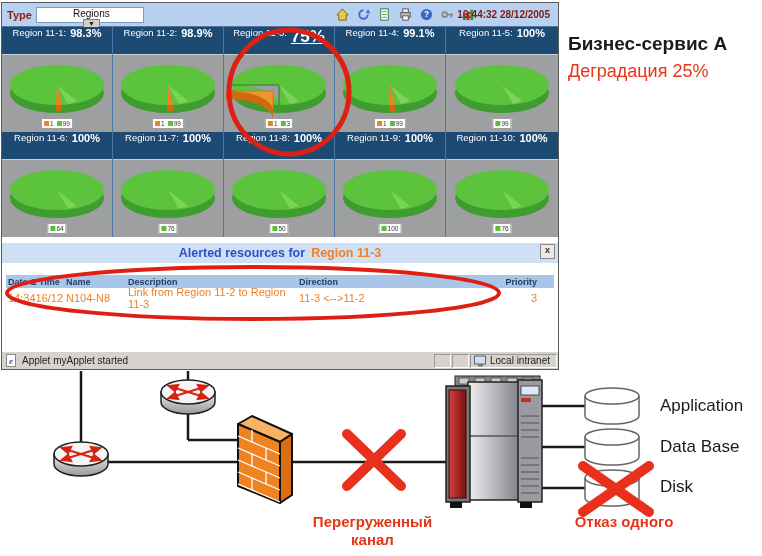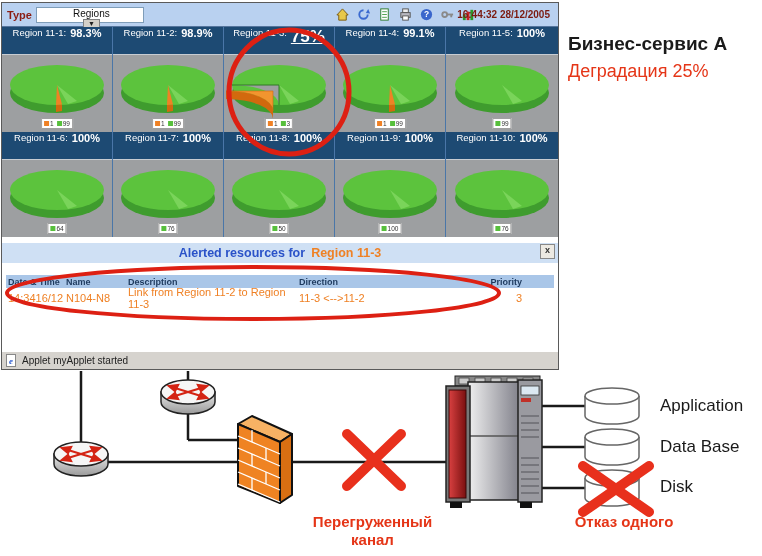--- a/index.html
+++ b/index.html
@@ -48,21 +48,21 @@
 
   
   #alert-table{position:absolute;left:4px;top:272px;width:548px;font-size:10px;}
   .t-head{display:flex;background:#a9c6e8;height:13px;font-size:9px;font-weight:bold;
     color:#1e3a5e;align-items:center;}
   .t-row{display:flex;color:#ef8125;font-size:11px;height:14px;margin-top:3px;align-items:center;}
   .c0{width:58px;padding-left:2px;}
   .c1{width:62px;}
   .c2{width:171px;}
   .c3{width:130px;}
-  .c4{flex:1;text-align:right;padding-right:32px;}
+  .c4{flex:1;text-align:right;padding-right:17px;}
 
   
   .statusbar{position:absolute;left:0;bottom:0;width:556px;height:17px;background:#d6d3ce;
     border-top:1px solid #fff;display:flex;align-items:center;font-size:10px;color:#222;}
   .sb-icon{margin:0 4px 0 3px;}
   .sb-cells{position:absolute;right:1px;display:flex;align-items:center;gap:1px;}
   .sb-sep{width:15px;height:12px;border:1px solid;border-color:#9a9a9a #fff #fff #9a9a9a;}
   .sb-right{display:flex;align-items:center;gap:3px;border:1px solid;
     border-color:#9a9a9a #fff #fff #9a9a9a;height:12px;padding:0 6px 0 3px;}
 
@@ -370,20 +370,31 @@
         </div>
       </div>
   </div>
 
   <div class="statusbar">
     <svg class="sb-icon" width="13" height="14" viewBox="0 0 13 14">
       <rect x="1.5" y="0.5" width="9" height="12" fill="#fff" stroke="#888"></rect>
       <text x="6" y="10" font-size="9" fill="#2a5ad0" text-anchor="middle" font-weight="bold" font-family="Liberation Serif,serif" font-style="italic">e</text>
     </svg>
     <span>Applet myApplet started</span>
+    <div class="sb-cells">
+      <span class="sb-sep"></span>
+      <span class="sb-sep"></span>
+      <div class="sb-right">
+        <svg width="13" height="12" viewBox="0 0 13 12">
+          <rect x="0.5" y="1" width="11" height="8" fill="#cfe0ee" stroke="#567"></rect>
+          <rect x="4" y="9.5" width="5" height="1.8" fill="#567"></rect>
+        </svg>
+        <span>Local intranet</span>
+      </div>
+    </div>
   </div>
 </div>
 
 <svg class="overlay" style="left:222px;top:22px" width="136" height="140">
   <ellipse cx="67" cy="70" rx="60" ry="62" fill="none" stroke="#dd2013" stroke-width="5"></ellipse>
 </svg>
 <svg class="overlay" style="left:2px;top:264px" width="508" height="60">
   <ellipse cx="251" cy="29" rx="246" ry="26" fill="none" stroke="#dd2013" stroke-width="4"></ellipse>
 </svg>
 

